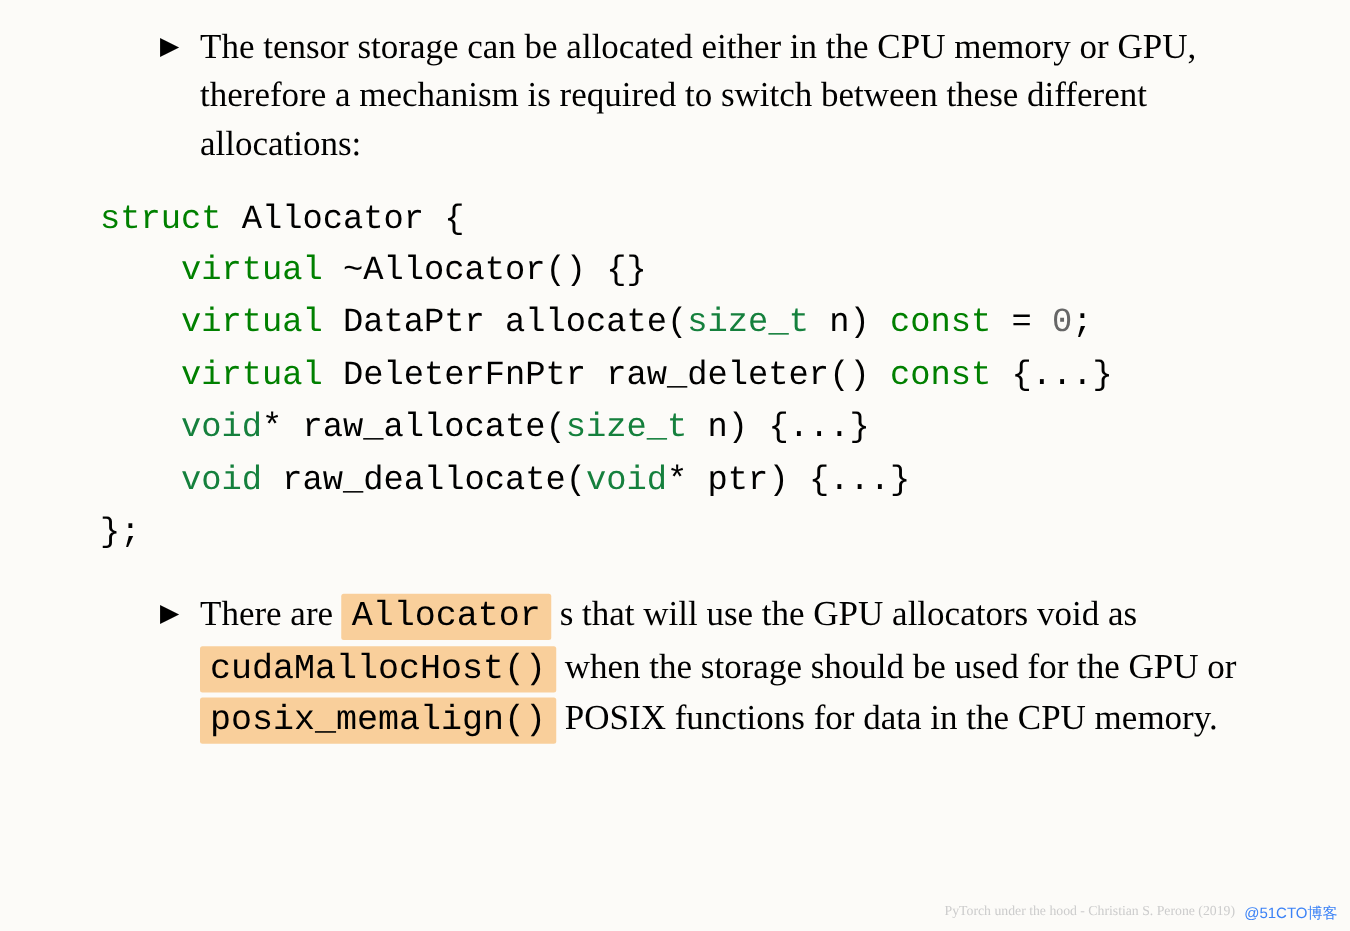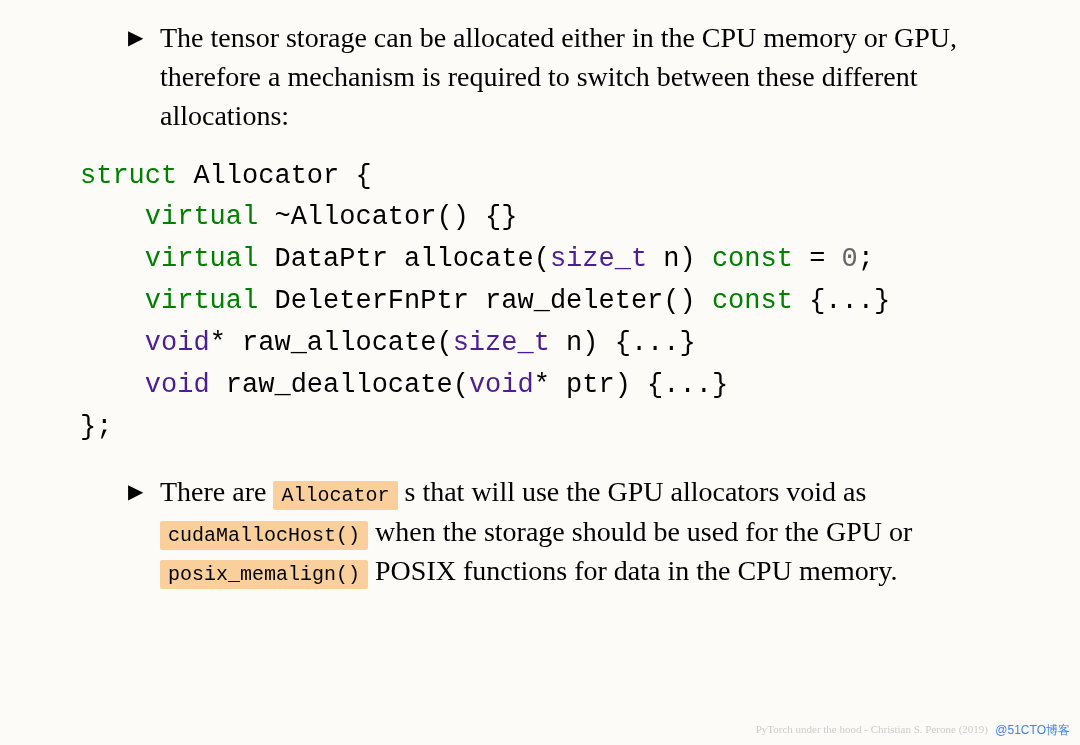--- a/index.html
+++ b/index.html
@@ -44,28 +44,28 @@
       font-size: 20px;
     }
     .code-block {
       font-family: "Courier New", monospace;
       font-size: 27px;
       line-height: 1.55;
       margin: 4px 0 24px 52px;
       white-space: pre;
     }
     .kw-green { color: #008000; text-align: right; }
-    .kw-red { color: #4c1d95; text-align: right; }
+    .kw-red { color: #15803d; text-align: right; }
     .num-gray { color: #666; }
     .hl {
       background: #f9cf9b;
       font-family: "Courier New", monospace;
       padding: 3px 8px;
       border-radius: 2px;
-      font-size: 20px;
+      font-size: 28px;
     }
     .watermark {
       position: absolute;
       right: 10px;
       bottom: 6px;
       color: #3b82f6;
       font-size: 12px;
       font-family: Arial, sans-serif;
     }
     .footer-credit {

